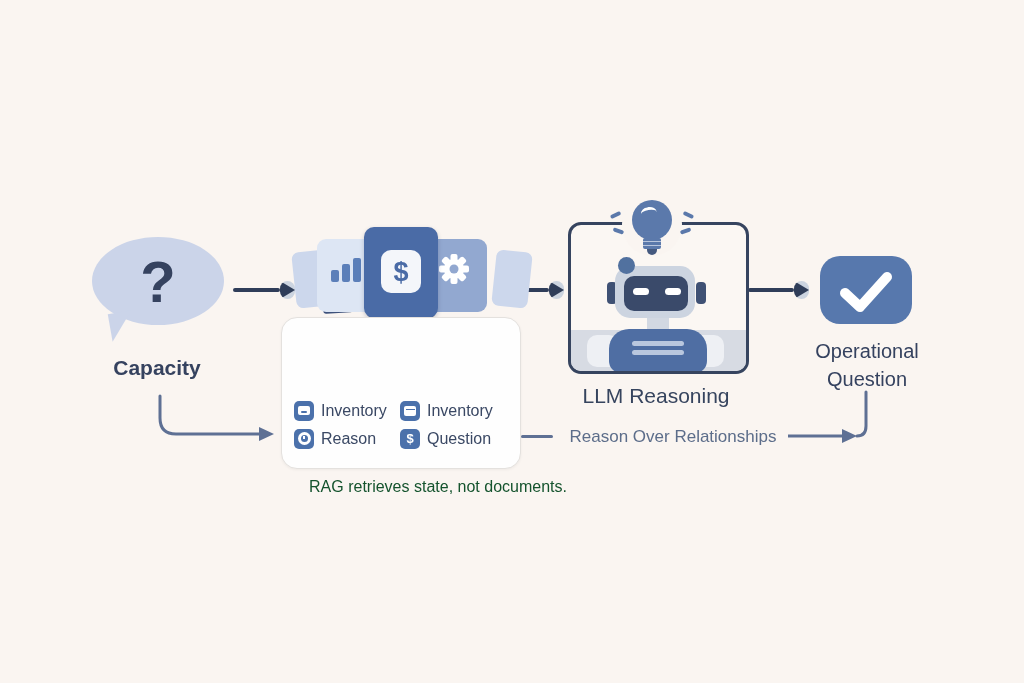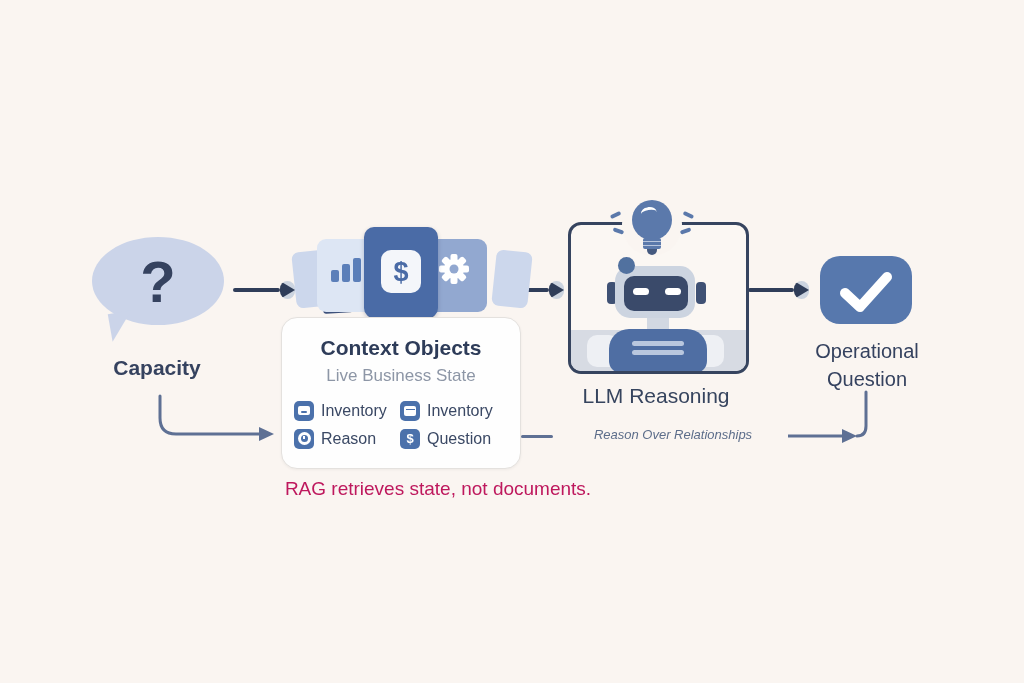--- a/index.html
+++ b/index.html
@@ -113,24 +113,24 @@
   .ray4{left:680px;top:229px;transform:rotate(-20deg);}
 
   
   .decision-box{left:820px;top:256px;width:92px;height:68px;background:#5778ad;border-radius:20px;}
   .decision-label{left:796px;top:337px;width:142px;text-align:center;
     font-size:20px;font-weight:500;color:#35425f;line-height:28px;}
 
   
   .rel-dash{left:521px;top:435px;width:32px;height:3px;background:#5e7094;border-radius:2px;}
   .rel-label{left:553px;top:427px;width:240px;text-align:center;
-    font-size:13px;color:#5c6d8a;white-space:nowrap;font-style:italic;}
-
-  
-  .caption{left:275px;top:478px;width:326px;text-align:center;font-size:19px;color:#be185d;}
+    font-size:17px;color:#5c6d8a;white-space:nowrap;}
+
+  
+  .caption{left:275px;top:478px;width:326px;text-align:center;font-size:16px;color:#14532d;}
   .watermark{left:700px;top:599px;width:280px;text-align:right;font-size:23px;
     color:#6b7488;letter-spacing:.5px;}
 </style>
 </head>
 <body>
 
 <div id="stage">
 
   <div class="abs bubble"></div>
   <div class="abs bubble-tail"></div>
@@ -172,22 +172,20 @@
       </g>
       <circle r="4.5" fill="#92a8d0"></circle>
     </svg>
   </div>
   <div class="abs under-shadow" id="shadow-center"></div>
   <div class="abs" id="card-center">
     <div class="abs dollar-sq">$</div>
   </div>
 
   <div class="abs ctx-card"></div>
-  <div class="abs ctx-title">Context Objects</div>
-  <div class="abs ctx-subtitle">Live Business State</div>
   <div class="abs ctx-grid">
     <div class="ctx-item">
       <span class="mini-ico">
         <span class="inv-box">
             <span class="inv-slot"></span>
           </span>
       </span>
       <span class="label">Inventory</span>
     </div>
     <div class="ctx-item">

